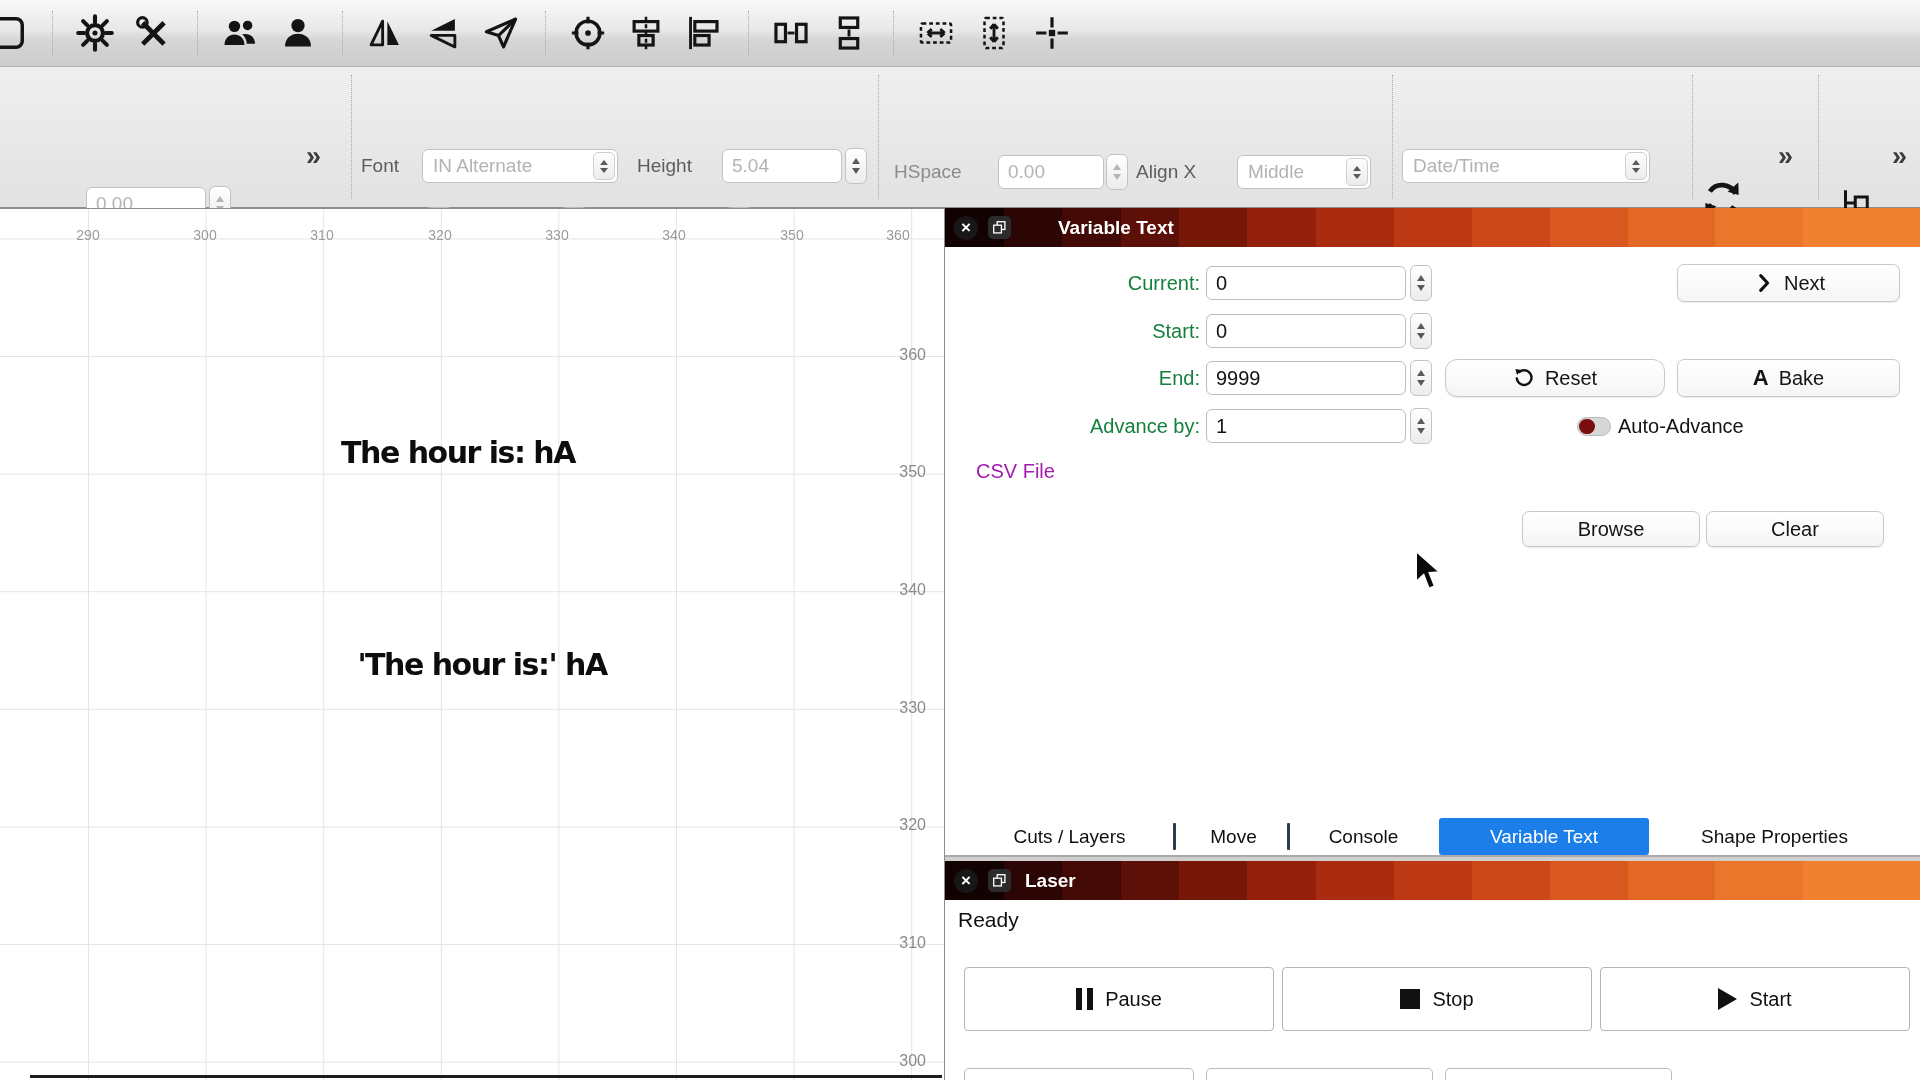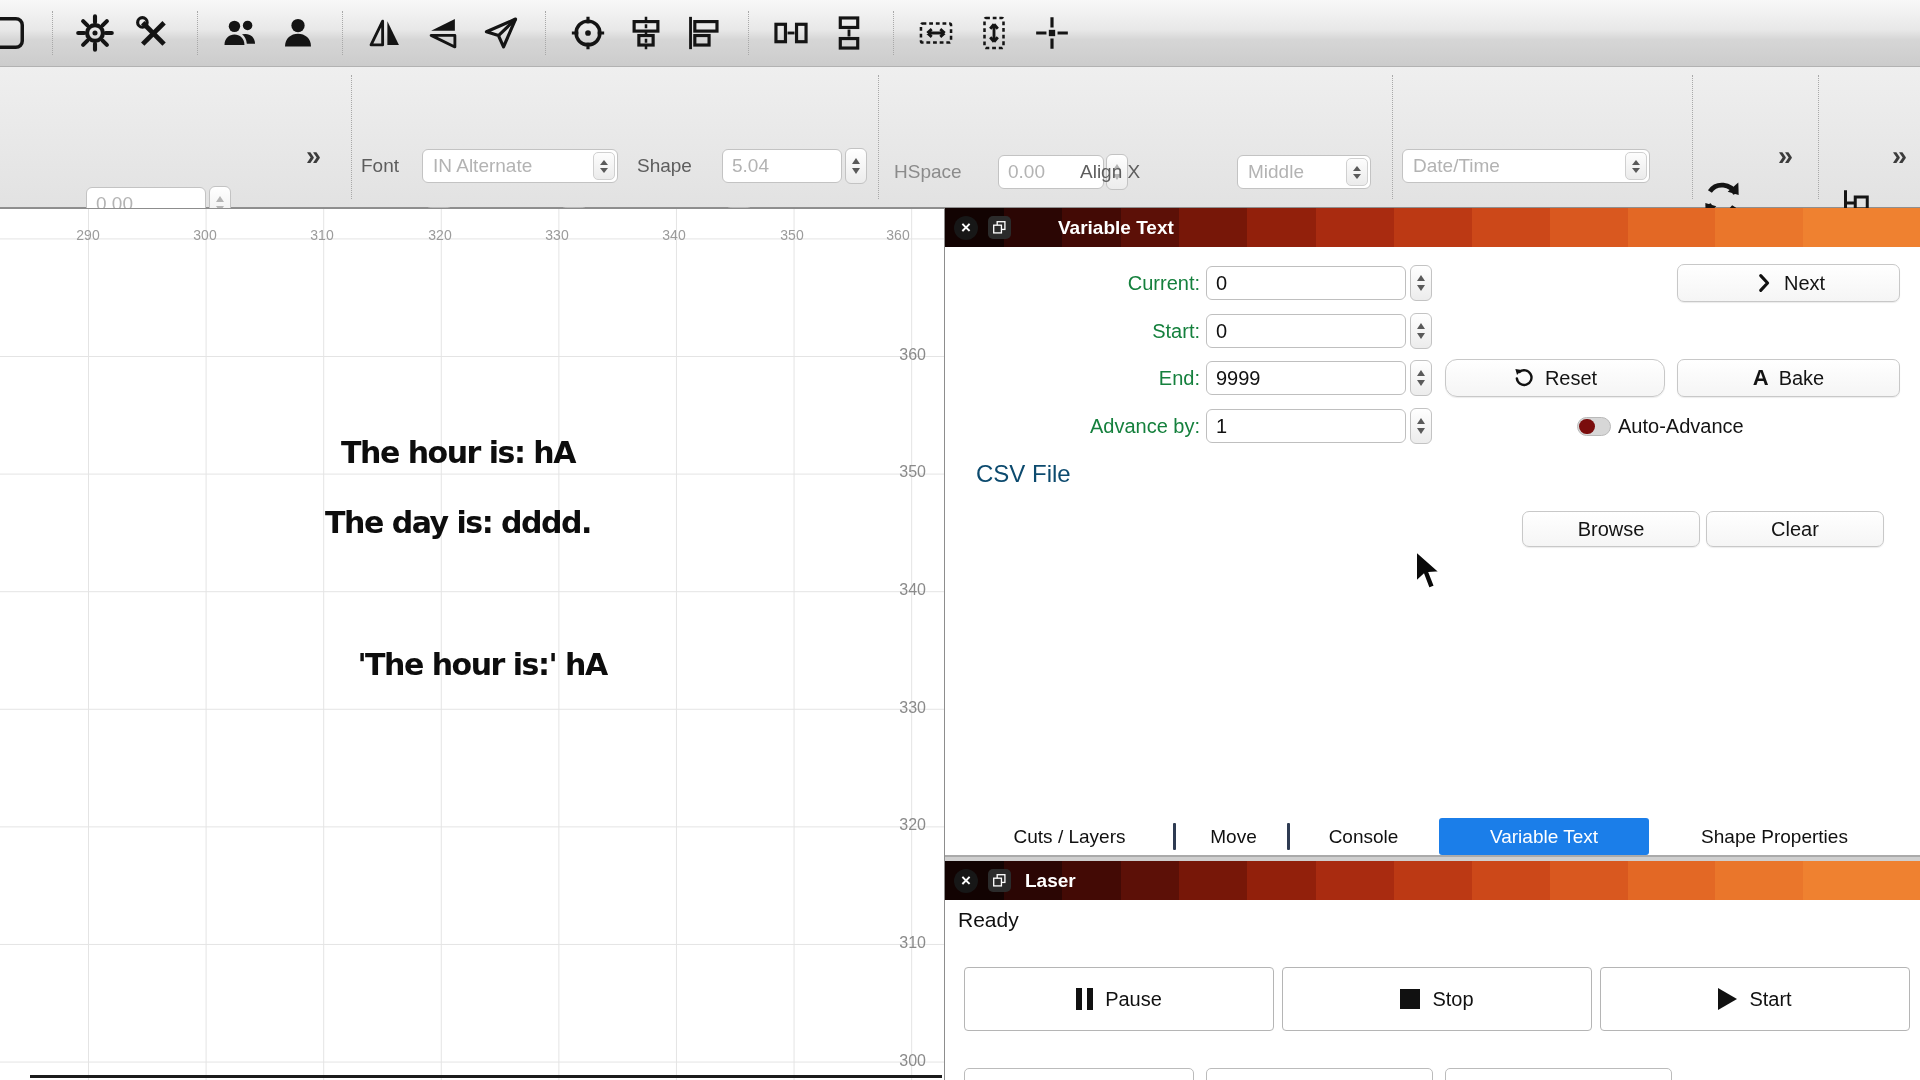--- a/index.html
+++ b/index.html
@@ -90,21 +90,21 @@
   .tabdiv { position:absolute; width:3px; height:27px; background:#2e3b52; border-radius:1px; }
 
   .lbtn { position:absolute; height:64px; border:1px solid #b5b5b5; border-radius:4px; background:#ffffff;
           display:flex; align-items:center; justify-content:center; gap:12px; font-size:20px; color:#111; }
   .picon { display:flex; gap:5px; } .picon i { display:block; width:6px; height:22px; background:#111; }
   .sicon { width:20px; height:20px; background:#111; display:block; }
   .tricon { width:0; height:0; border-top:11px solid transparent; border-bottom:11px solid transparent; border-left:19px solid #111; display:block; }
   .stub { position:absolute; height:30px; border:1px solid #bbbbbb; border-radius:5px; background:#fff; }
 
   .statustext { position:absolute; font-size:21px; color:#0f0f0f; }
-  .csvlbl { position:absolute; font-size:24px; color:#0c4a6e; }
+  .csvlbl { position:absolute; font-size:20px; color:#a21caf; }
 </style>
 </head>
 <body>
 
 <div id="app">
 
   <div class="tb1">
     <div class="icons">
         <div class="tb-icon" style="margin-left: -14px;">
           <svg viewBox="0 0 24 24">
@@ -232,21 +232,21 @@
     <div class="vsep" style="left:351px;"></div>
 
     <div class="lbl" style="left:361px;top:82px;">Font</div>
     <div class="combo" style="left:422px;top:82px;width:196px;">
       <span class="txt">IN Alternate</span>
       <span class="cbox">
           <span class="tu"></span>
           <span class="td"></span>
         </span>
     </div>
-    <div class="lbl" style="left:637px;top:82px;">Shape</div>
+    <div class="lbl" style="left:637px;top:82px;">Height</div>
     <input class="tin dis" style="left: 722px; top: 82px; width: 120px;" value="5.04">
     <div class="spin" style="left:845px;top:81px;">
         <span class="tu"></span>
         <span class="td"></span>
       </div>
 
     <div class="tgroup" style="left:422px;top:138px;">
       <span class="tgl">
           <span class="knob"></span>
         </span>
@@ -285,21 +285,21 @@
         <span class="tu"></span>
         <span class="td"></span>
       </div>
     <div class="lbl" style="left:894px;top:149px;color:#8b8b8b;">VSpace</div>
     <input class="tin dis" style="left: 998px; top: 149px; width: 106px;" value="0.00">
     <div class="spin dis" style="left:1106px;top:148px;">
         <span class="tu"></span>
         <span class="td"></span>
       </div>
 
-    <div class="lbl" style="left:1080px;top:88px;">Align X</div>
+    <div class="lbl" style="left:1136px;top:88px;">Align X</div>
     <div class="combo" style="left:1237px;top:88px;width:134px;">
       <span class="txt">Middle</span>
       <span class="cbox">
           <span class="tu"></span>
           <span class="td"></span>
         </span>
     </div>
     <div class="lbl" style="left:1136px;top:149px;">Align Y</div>
     <div class="combo" style="left:1237px;top:149px;width:134px;">
       <span class="txt">Middle</span>
@@ -341,21 +341,20 @@
       <svg viewBox="0 0 24 24" width="36" height="36">
         <path d="M5 3.5v17 M5 12h6" stroke="#141414" stroke-width="2" fill="none"></path>
         <rect x="11.5" y="8" width="8" height="8" fill="none" stroke="#141414" stroke-width="2"></rect>
       </svg>
     </div>
     <div class="chev" style="left:1892px;top:76px;">»</div>
   </div>
 
   <div class="canvas">
     <div class="ctext" style="top:226px;">The hour is: hA</div>
-    <div class="ctext" style="top:296px;">The day is: dddd.</div>
     <div class="ctext" style="top:438px;padding-left:48px;">'The hour is:' hA</div>
     <div class="cbase"></div>
   <div class="rt" style="left: 68px;">290</div>
       <div class="rt" style="left: 185px;">300</div>
       <div class="rt" style="left: 302px;">310</div>
       <div class="rt" style="left: 420px;">320</div>
       <div class="rt" style="left: 537px;">330</div>
       <div class="rt" style="left: 654px;">340</div>
       <div class="rt" style="left: 772px;">350</div>
       <div class="rt" style="left: 878px;">360</div>

